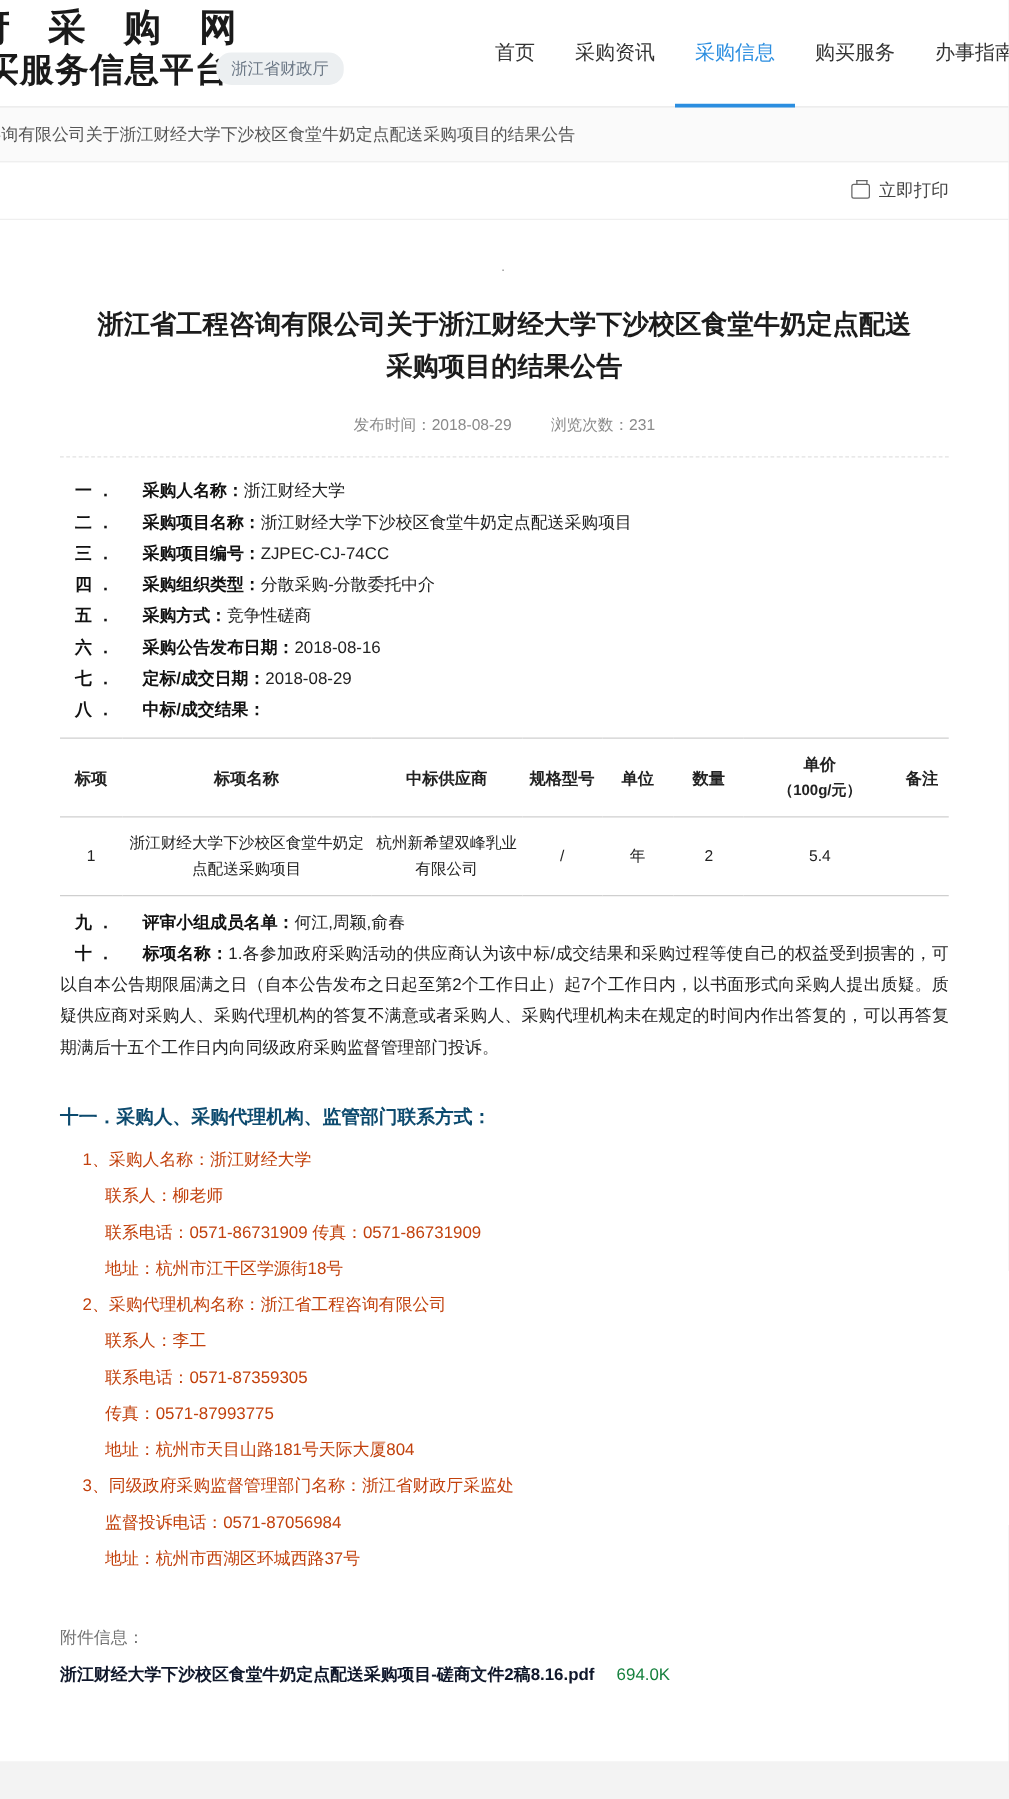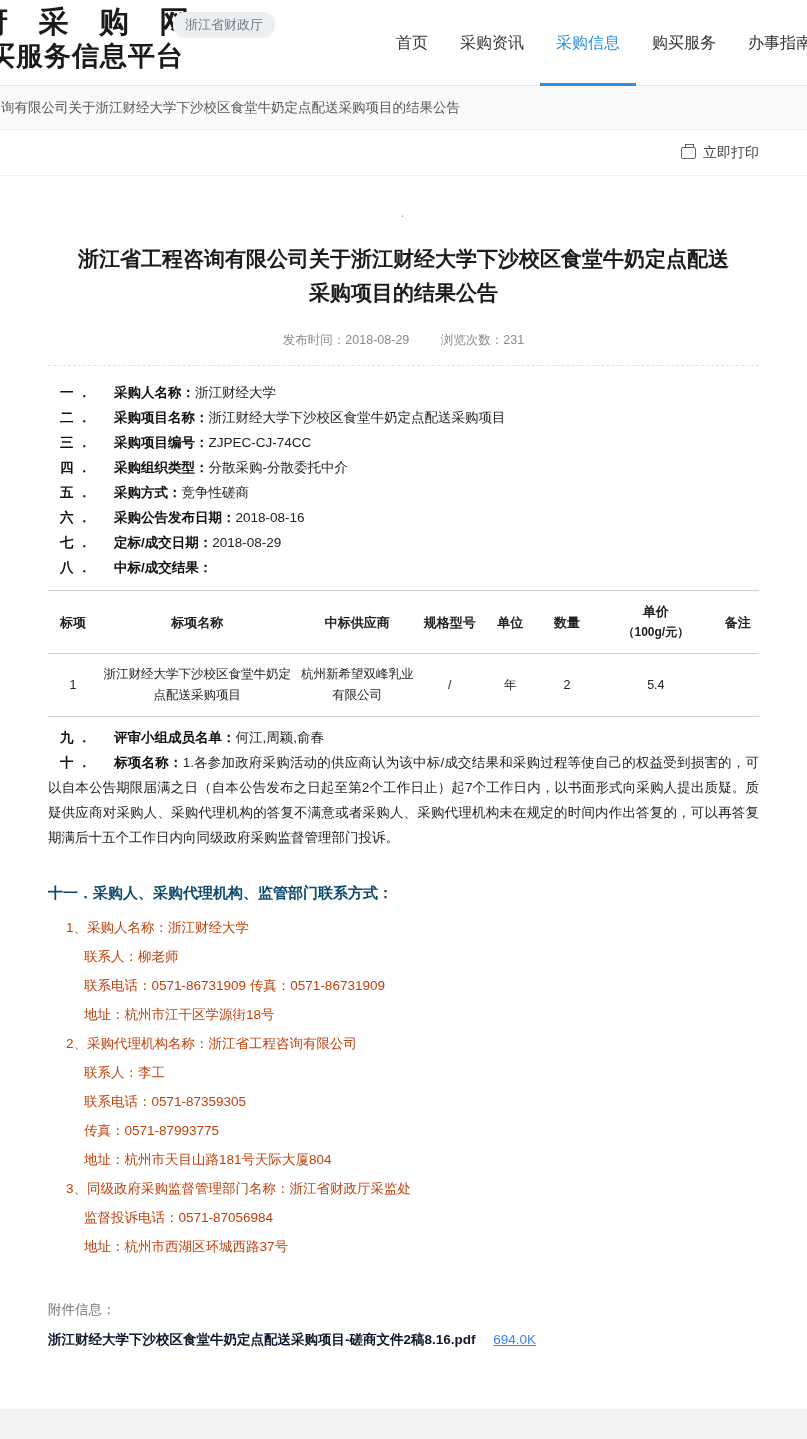--- a/index.html
+++ b/index.html
@@ -48,21 +48,21 @@
     font-size: 27px;
     font-weight: bold;
     color: #1a1a1a;
     font-family: "DejaVu Serif", serif;
     letter-spacing: 1px;
     white-space: nowrap;
   }
   .dept-tag {
     position: absolute;
     left: 195px;
-    top: 12px;
+    top: 42px;
     background: #eceff1;
     border-radius: 12px;
     color: #6b7785;
     font-size: 13px;
     padding: 4px 12px;
     white-space: nowrap;
     text-align: right;
   }
   .nav {
     position: absolute;
@@ -247,21 +247,21 @@
 
   .attach-wrap { margin-top: 40px; }
   .attach-title { font-size: 13.5px; color: #737373; }
   .attach-row { margin-top: 12px; font-size: 13.5px; }
   .attach-link {
     color: #0f172a;
     text-decoration: none;
     cursor: pointer;
     font-weight: bold;
   }
-  .attach-size { color: #3b82f6; margin-left: 14px; text-decoration: underline; }
+  .attach-size { color: #15803d; margin-left: 14px; }
 </style>
 </head>
 <body>
 
 <div class="page">
 
   <div class="header">
     <div class="logo-block">
       <div class="logo-line1">府 采 购 网</div>
       <div class="logo-line2">购买服务信息平台</div>

